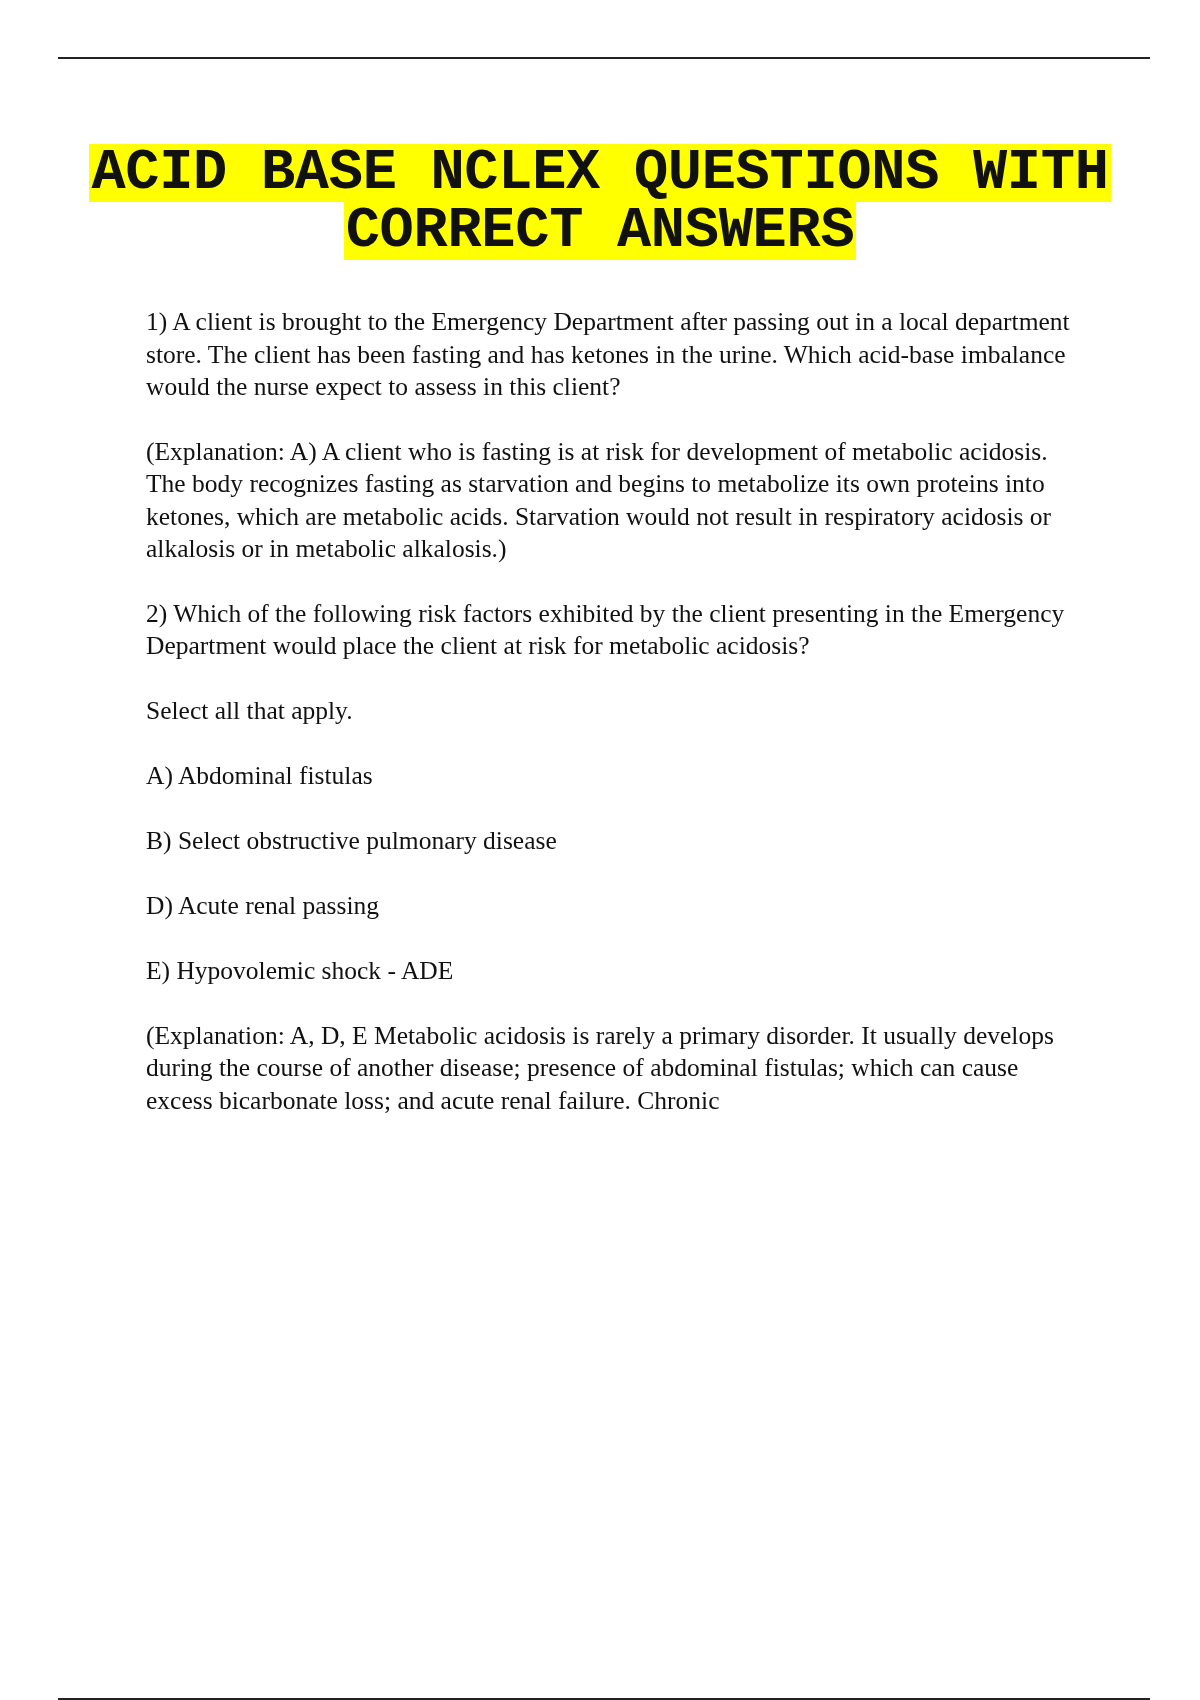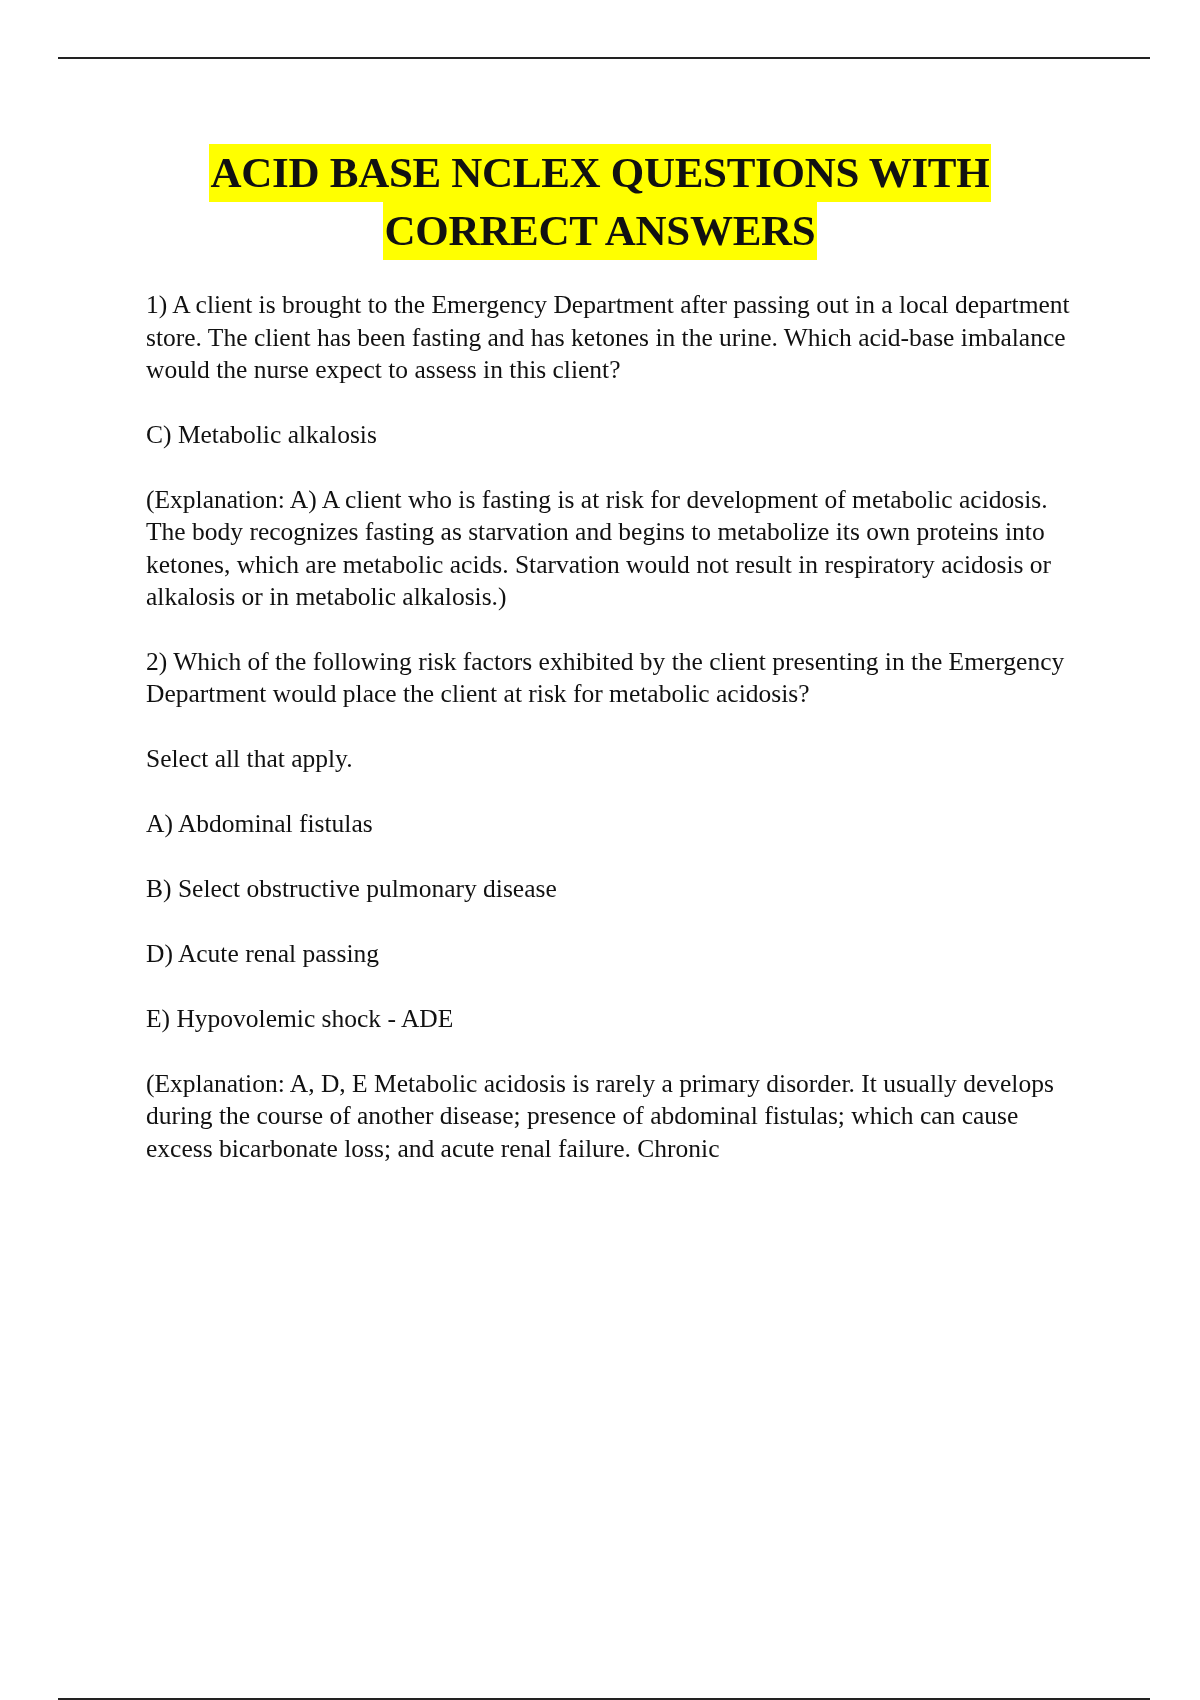--- a/index.html
+++ b/index.html
@@ -7,44 +7,43 @@
       width: 1200px; height: 1700px; position: relative; overflow: hidden;
       font-family: "Liberation Serif", "DejaVu Serif", serif; color: #111111;
     }
     .rule {
       position: absolute; left: 58px; width: 1092px; height: 2px; background: #222222;
     }
     .rule.top { top: 57px; }
     .rule.bottom { top: 1698px; }
     .title {
       position: absolute; top: 144px; left: 0; width: 1200px; text-align: center;
-      font-weight: bold; font-size: 43px; line-height: 58px; letter-spacing: -0.3px;
+      font-weight: bold; font-size: 57px; line-height: 58px; letter-spacing: -0.3px; font-family: Liberation Mono, monospace;
     }
     .title .line { display: inline-block; background: #ffff00; padding: 0 2px; }
     .content {
-      position: absolute; left: 146px; top: 289px; width: 940px;
+      position: absolute; left: 146px; top: 306px; width: 940px;
       font-size: 25.5px; line-height: 32.5px;
     }
     .para { margin: 0 0 32px 0; }
     .option { margin: 0 0 32.5px 0; }
   </style>
 </head>
 <body>
 
 <div class="rule top"></div>
 
 <div class="title">
   <span class="line">ACID BASE NCLEX QUESTIONS WITH</span><br>
   <span class="line">CORRECT ANSWERS</span>
 </div>
 
 <div class="content">
   <section>
     <p class="para">1) A client is brought to the Emergency Department after passing out in a local department store. The client has been fasting and has ketones in the urine. Which acid-base imbalance would the nurse expect to assess in this client?</p>
-    <p class="option">C) Metabolic alkalosis</p>
     <p class="para">(Explanation: A) A client who is fasting is at risk for development of metabolic acidosis. The body recognizes fasting as starvation and begins to metabolize its own proteins into ketones, which are metabolic acids. Starvation would not result in respiratory acidosis or alkalosis or in metabolic alkalosis.)</p>
   </section>
   <section>
     <p class="para">2) Which of the following risk factors exhibited by the client presenting in the Emergency Department would place the client at risk for metabolic acidosis?</p>
     <p class="option">Select all that apply.</p>
     <p class="option">A) Abdominal fistulas</p>
     <p class="option">B) Select obstructive pulmonary disease</p>
     <p class="option">D) Acute renal passing</p>
     <p class="option">E) Hypovolemic shock - ADE</p>
     <p class="para">(Explanation: A, D, E Metabolic acidosis is rarely a primary disorder. It usually develops during the course of another disease; presence of abdominal fistulas; which can cause excess bicarbonate loss; and acute renal failure. Chronic</p>

